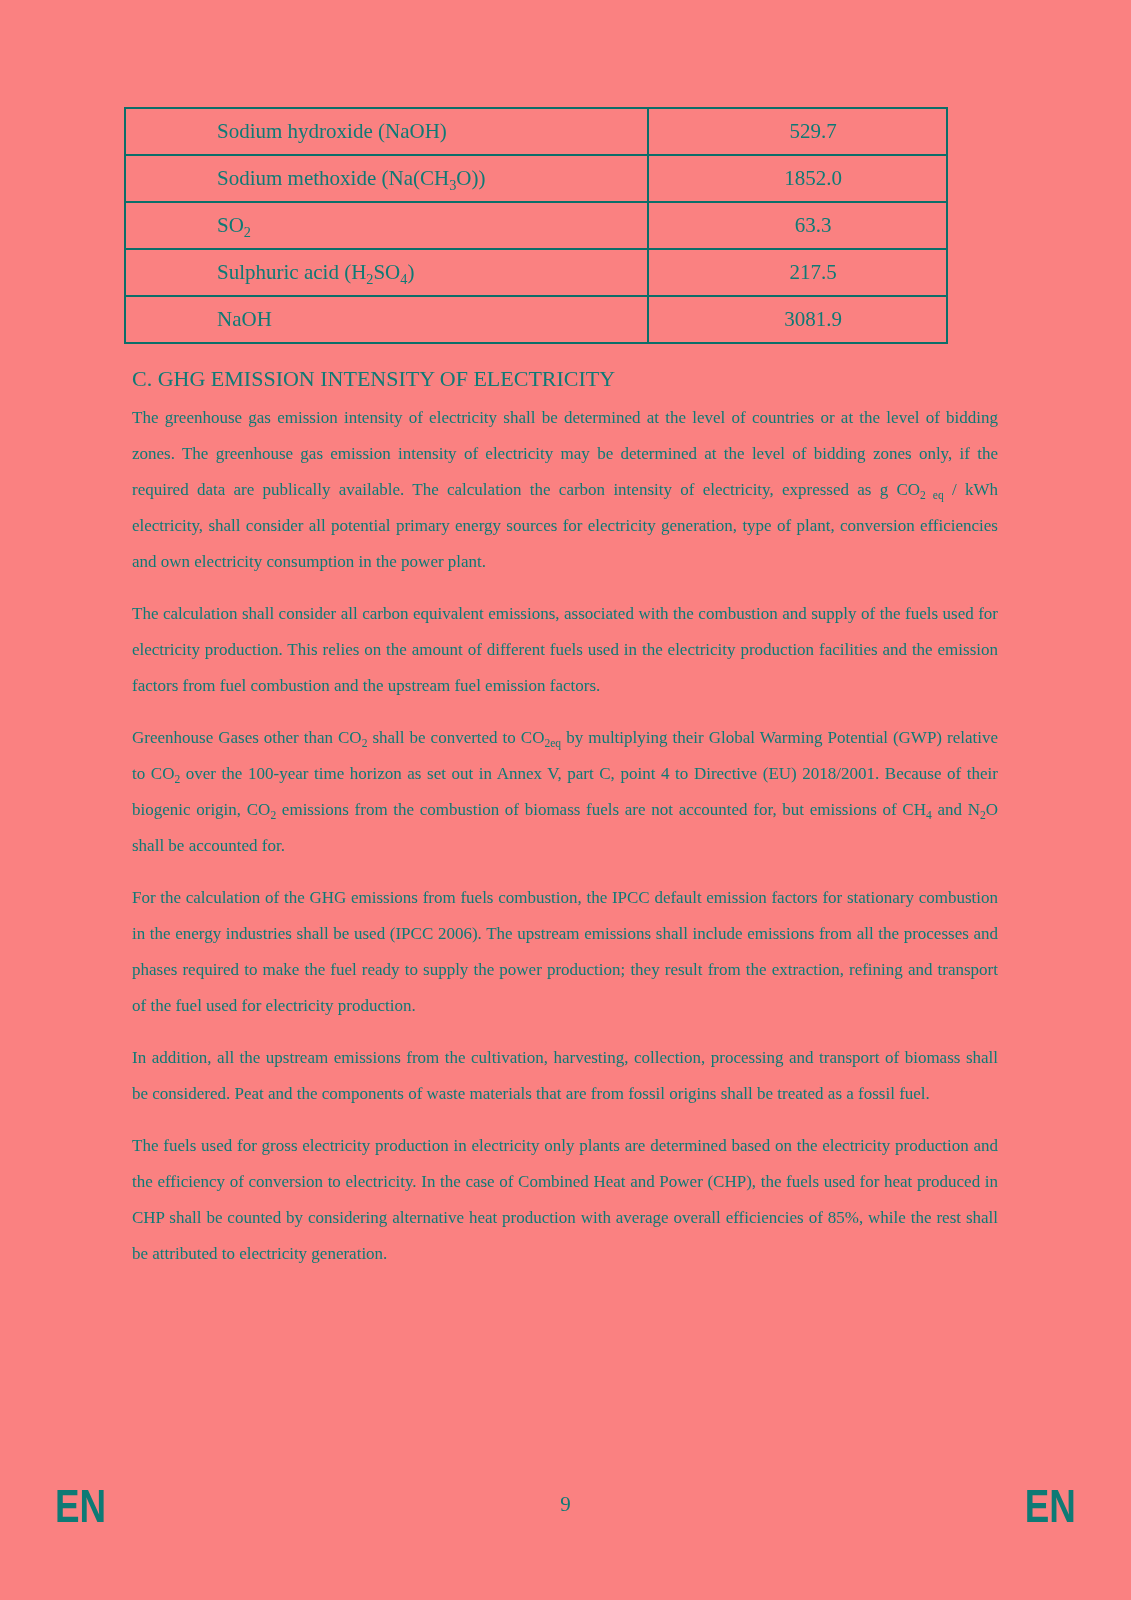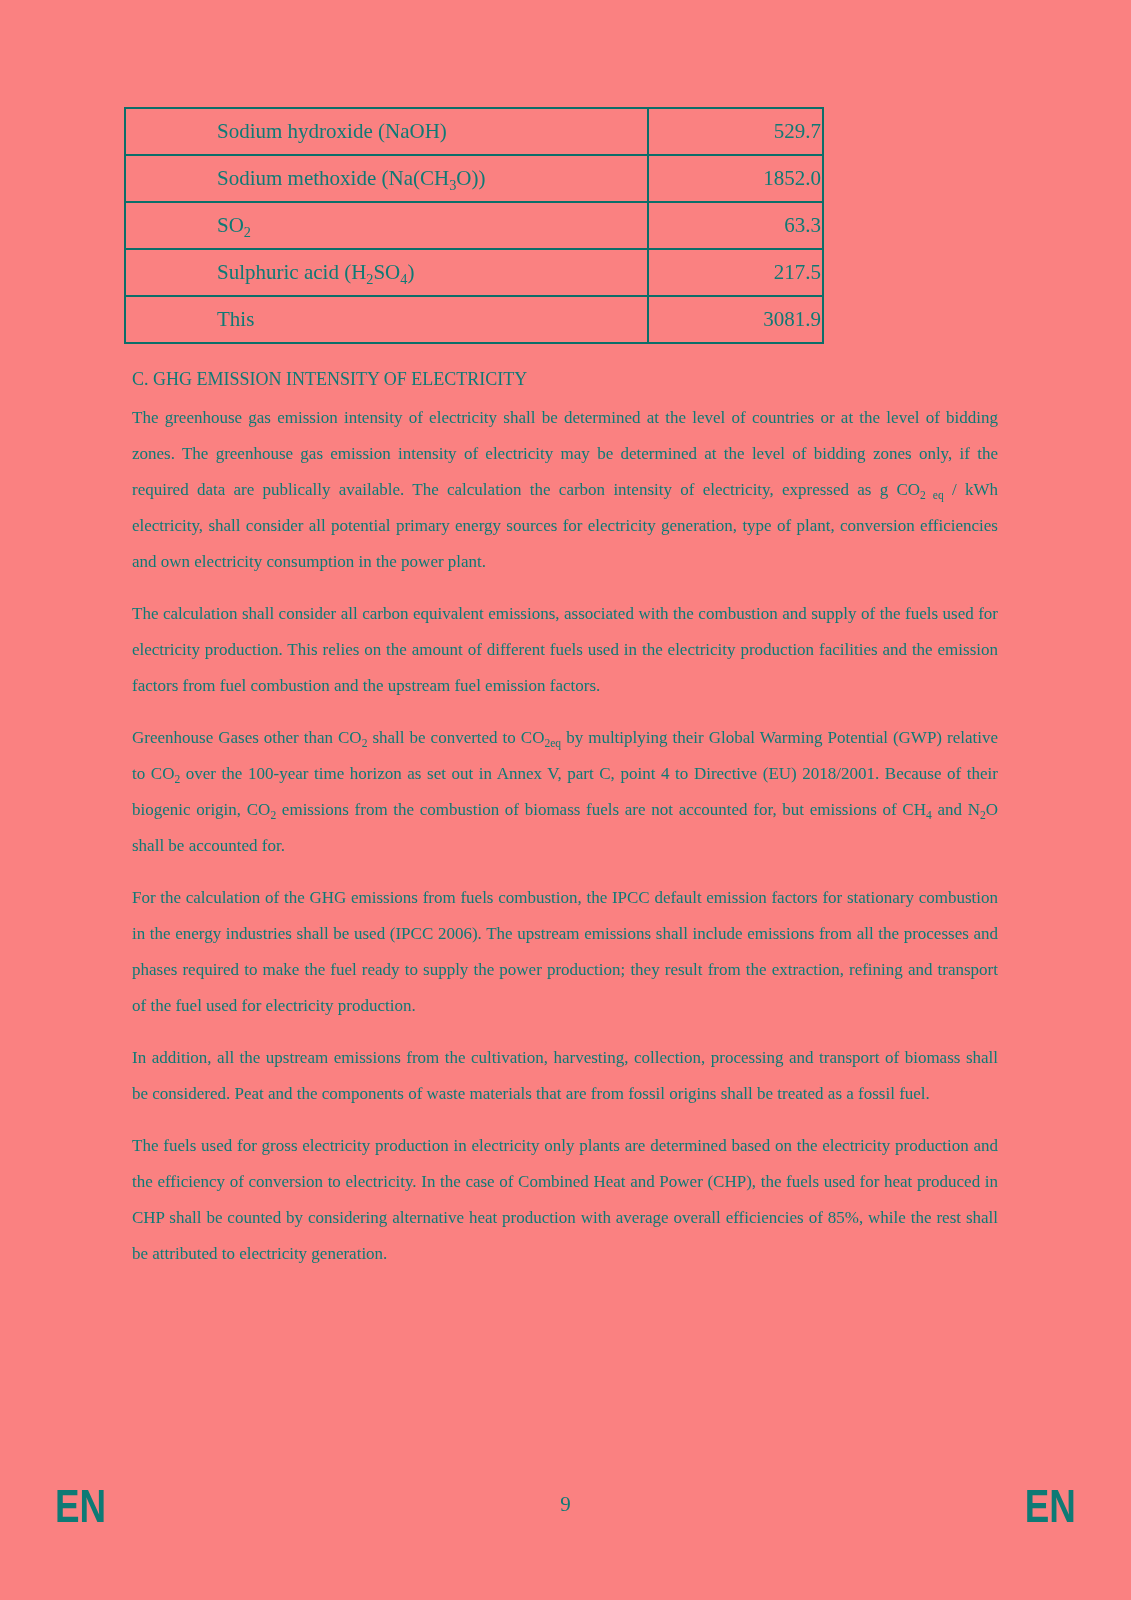--- a/index.html
+++ b/index.html
@@ -20,49 +20,49 @@
     color: var(--text);
     font-family: "Liberation Serif", "DejaVu Serif", serif;
     overflow: hidden;
   }
 
   
   .chem-table {
     position: absolute;
     left: 124px;
     top: 107px;
-    width: 700px;
+    width: 824px;
     border-collapse: collapse;
     table-layout: fixed;
   }
   .chem-table td {
     border: 2px solid var(--table-border);
     height: 47px;
     font-size: 21px;
     vertical-align: middle;
   }
   .chem-table td.label-cell {
     width: 523px;
     padding-left: 91px;
     text-align: left;
   }
   .chem-table td.value-cell {
-    text-align: right;
+    text-align: center;
     padding-left: 32px;
   }
 
   
   .body-text {
     position: absolute;
     left: 132px;
     top: 365px;
     width: 866px;
   }
   .section-heading {
-    font-size: 18px;
+    font-size: 22px;
     line-height: 28px;
     font-weight: normal;
     margin: 0 0 7px 0;
   }
   .body-text p {
     font-size: 17px;
     line-height: 36px;
     text-align: justify;
     margin: 0 0 16px 0;
   }
@@ -105,21 +105,21 @@
       </tr>
       <tr>
         <td class="label-cell">SO<sub>2</sub></td>
         <td class="value-cell">63.3</td>
       </tr>
       <tr>
         <td class="label-cell">Sulphuric acid (H<sub>2</sub>SO<sub>4</sub>)</td>
         <td class="value-cell">217.5</td>
       </tr>
       <tr>
-        <td class="label-cell">This</td>
+        <td class="label-cell">NaOH</td>
         <td class="value-cell">3081.9</td>
       </tr>
     </tbody>
   </table>
 
   <div class="body-text">
     <div class="section-heading">C. GHG EMISSION INTENSITY OF ELECTRICITY</div>
     <p>The greenhouse gas emission intensity of electricity shall be determined at the level of countries or at the level of bidding zones. The greenhouse gas emission intensity of electricity may be determined at the level of bidding zones only, if the required data are publically available. The calculation the carbon intensity of electricity, expressed as g CO<sub>2 eq</sub> / kWh electricity, shall consider all potential primary energy sources for electricity generation, type of plant, conversion efficiencies and own electricity consumption in the power plant.</p>
     <p>The calculation shall consider all carbon equivalent emissions, associated with the combustion and supply of the fuels used for electricity production. This relies on the amount of different fuels used in the electricity production facilities and the emission factors from fuel combustion and the upstream fuel emission factors.</p>
     <p>Greenhouse Gases other than CO<sub>2</sub> shall be converted to CO<sub>2eq</sub> by multiplying their Global Warming Potential (GWP) relative to CO<sub>2</sub> over the 100-year time horizon as set out in Annex V, part C, point 4 to Directive (EU) 2018/2001. Because of their biogenic origin, CO<sub>2</sub> emissions from the combustion of biomass fuels are not accounted for, but emissions of CH<sub>4</sub> and N<sub>2</sub>O shall be accounted for.</p>

